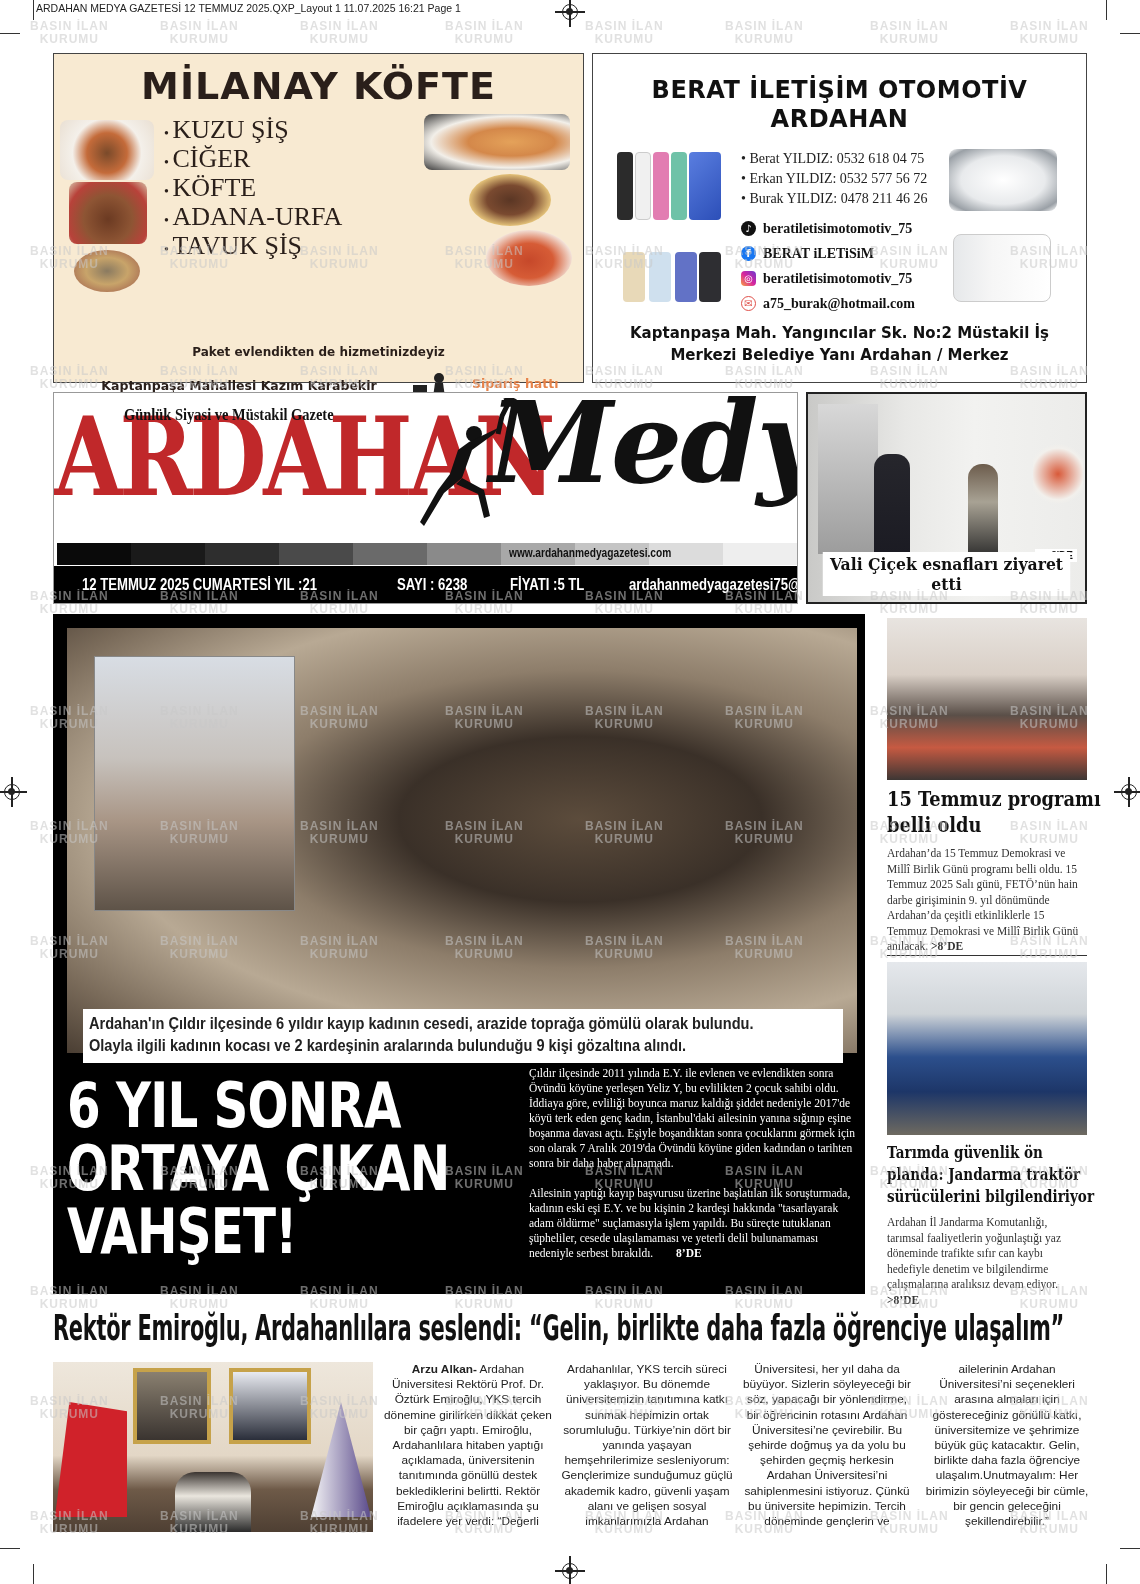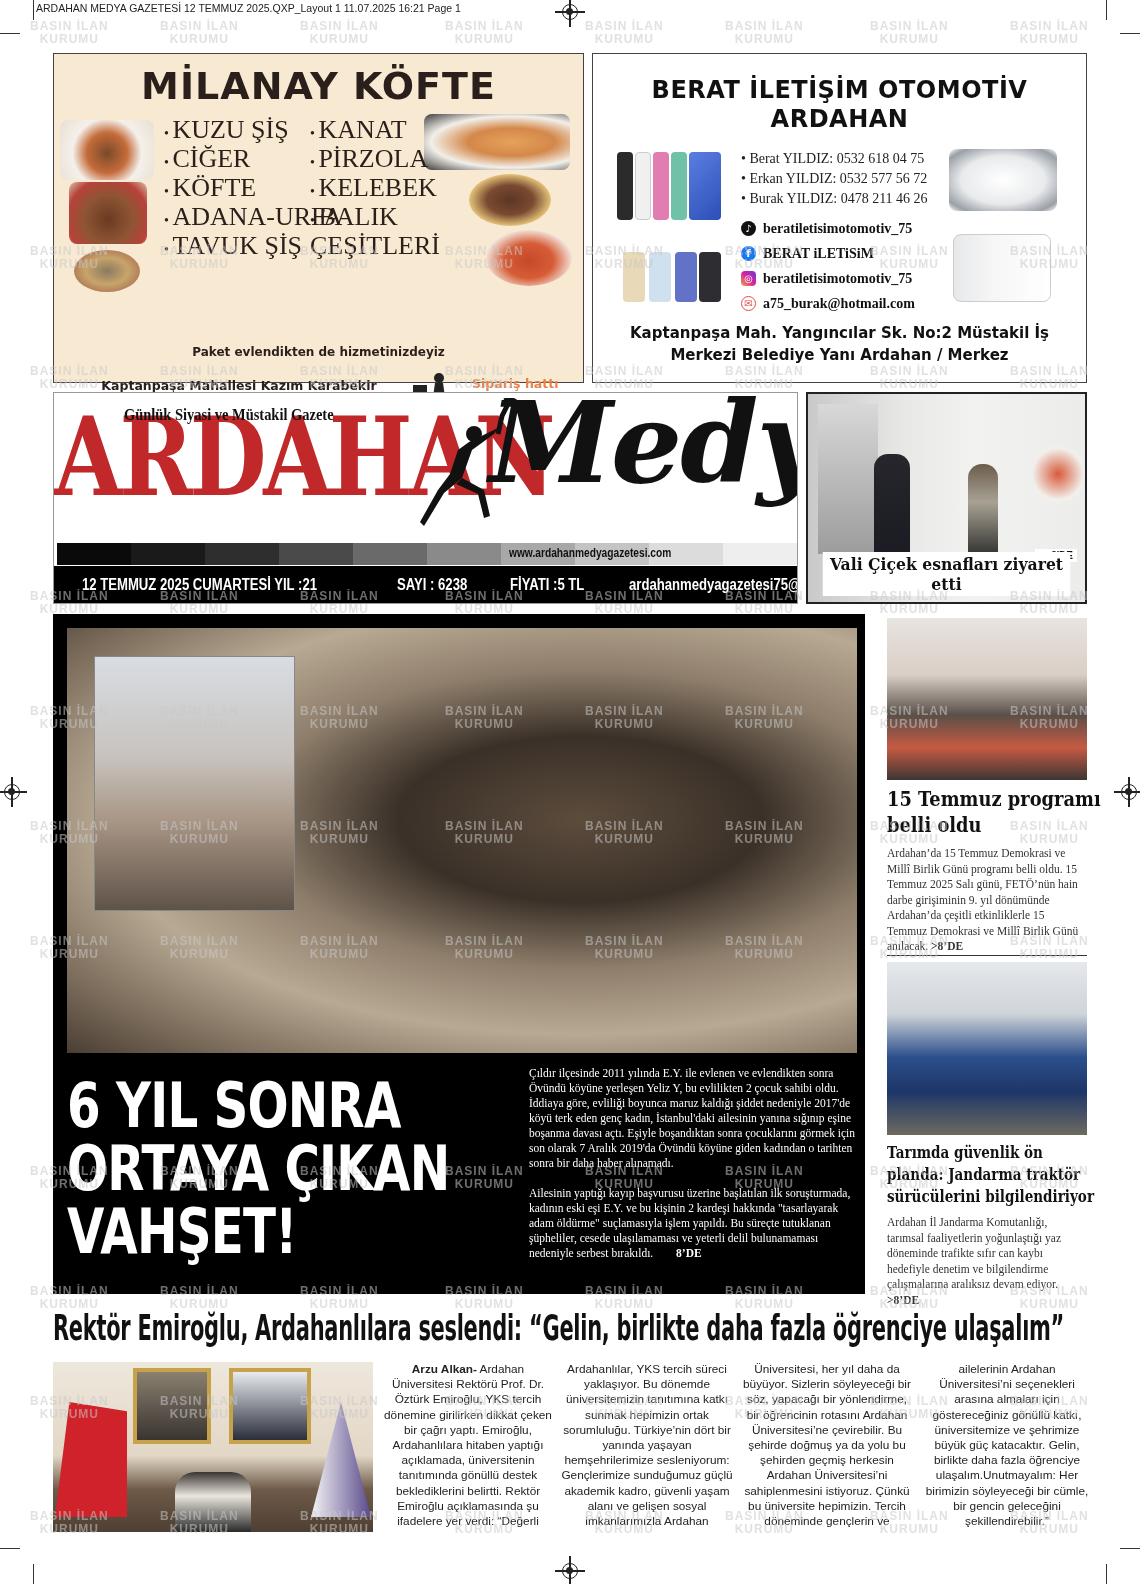--- a/index.html
+++ b/index.html
@@ -117,27 +117,20 @@
   <div class="food" style="left:20px;top:196px;width:66px;height:42px;background:radial-gradient(ellipse at 50% 50%,#8a7a60 0%,#c8a46a 45%,#b07a58 75%,#f2e6d4 100%);border-radius:50%;"></div>
   <div class="food" style="left:370px;top:60px;width:146px;height:56px;background:radial-gradient(ellipse at 60% 50%,#e4a25a 0%,#d4884a 35%,#f2efe9 65%,#3a3a3a 100%);"></div>
   <div class="food" style="left:415px;top:120px;width:82px;height:52px;background:radial-gradient(ellipse at 50% 50%,#5a3624 0%,#7a4a30 40%,#e2c078 70%,#f4efe6 100%);border-radius:50%;"></div>
   <div class="food" style="left:432px;top:176px;width:86px;height:56px;background:radial-gradient(ellipse at 50% 55%,#c6482a 0%,#d65c36 40%,#f6f2ec 75%,#f8ead2 100%);border-radius:50%;"></div>
   <div class="menu-col" style="left:110px;top:63px;">
     <div>KUZU ŞİŞ</div>
     <div>CİĞER</div>
     <div>KÖFTE</div>
     <div>ADANA-URFA</div>
     <div>TAVUK ŞİŞ</div>
-  </div>
-  <div class="menu-col" style="left:256px;top:63px;">
-    <div>KANAT</div>
-    <div>PİRZOLA</div>
-    <div>KELEBEK</div>
-    <div>BALIK</div>
-    <div class="cont">ÇEŞİTLERİ</div>
   </div>
   <div class="paket">Paket evlendikten de hizmetinizdeyiz</div>
   <div class="addr1">
     <div>Kaptanpaşa Mahallesi Kazım Karabekir</div>
     <div>Caddesi No: 41 Türk Telekom yanı Ardahan</div>
   </div>
   <svg class="courier" viewBox="0 0 55 48">
     <circle cx="12" cy="39" r="7" fill="none" stroke="#222" stroke-width="3"></circle>
     <circle cx="44" cy="39" r="7" fill="none" stroke="#222" stroke-width="3"></circle>
     <path d="M12 39 L22 28 L38 28 L44 39" fill="none" stroke="#222" stroke-width="4"></path>
@@ -232,20 +225,24 @@
   <div style="position:absolute;left:160px;top:70px;width:30px;height:95px;background:linear-gradient(180deg,#6c5c4c,#a8a294 40%,#2a2a2a);border-radius:14px 14px 2px 2px;"></div>
   <div style="position:absolute;left:225px;top:45px;width:50px;height:70px;background:radial-gradient(circle,#d85a3a 0%,#f2f0ec 60%,transparent 70%);"></div>
   <div class="vali-tag">&gt;&gt;2'DE</div>
   <div class="vali-caption">Vali Çiçek esnafları ziyaret etti</div>
 </div>
 
 <div class="abs main-story">
   <div class="cave">
     <div class="portrait"></div>
   </div>
+  <div class="caption-box">
+    <div>Ardahan'ın Çıldır ilçesinde 6 yıldır kayıp kadının cesedi, arazide toprağa gömülü olarak bulundu.</div>
+    <div>Olayla ilgili kadının kocası ve 2 kardeşinin aralarında bulunduğu 9 kişi gözaltına alındı.</div>
+  </div>
   <div class="headline">
     <div>6 YIL SONRA</div>
     <div>ORTAYA ÇIKAN</div>
     <div>VAHŞET!</div>
   </div>
   <div class="story-body">
     <p>Çıldır ilçesinde 2011 yılında E.Y. ile evlenen ve evlendikten sonra Övündü köyüne yerleşen Yeliz Y, bu evlilikten 2 çocuk sahibi oldu. İddiaya göre, evliliği boyunca maruz kaldığı şiddet nedeniyle 2017'de köyü terk eden genç kadın, İstanbul'daki ailesinin yanına sığınıp eşine boşanma davası açtı. Eşiyle boşandıktan sonra çocuklarını görmek için son olarak 7 Aralık 2019'da Övündü köyüne giden kadından o tarihten sonra bir daha haber alınamadı.</p>
     <p><span>Ailesinin yaptığı kayıp başvurusu üzerine başlatılan ilk soruşturmada, kadının eski eşi E.Y. ve bu kişinin 2 kardeşi hakkında "tasarlayarak adam öldürme" suçlamasıyla işlem yapıldı. Bu süreçte tutuklanan şüpheliler, cesede ulaşılamaması ve yeterli delil bulunamaması nedeniyle serbest bırakıldı.</span> <b>8’DE</b></p>
   </div>
 </div>

